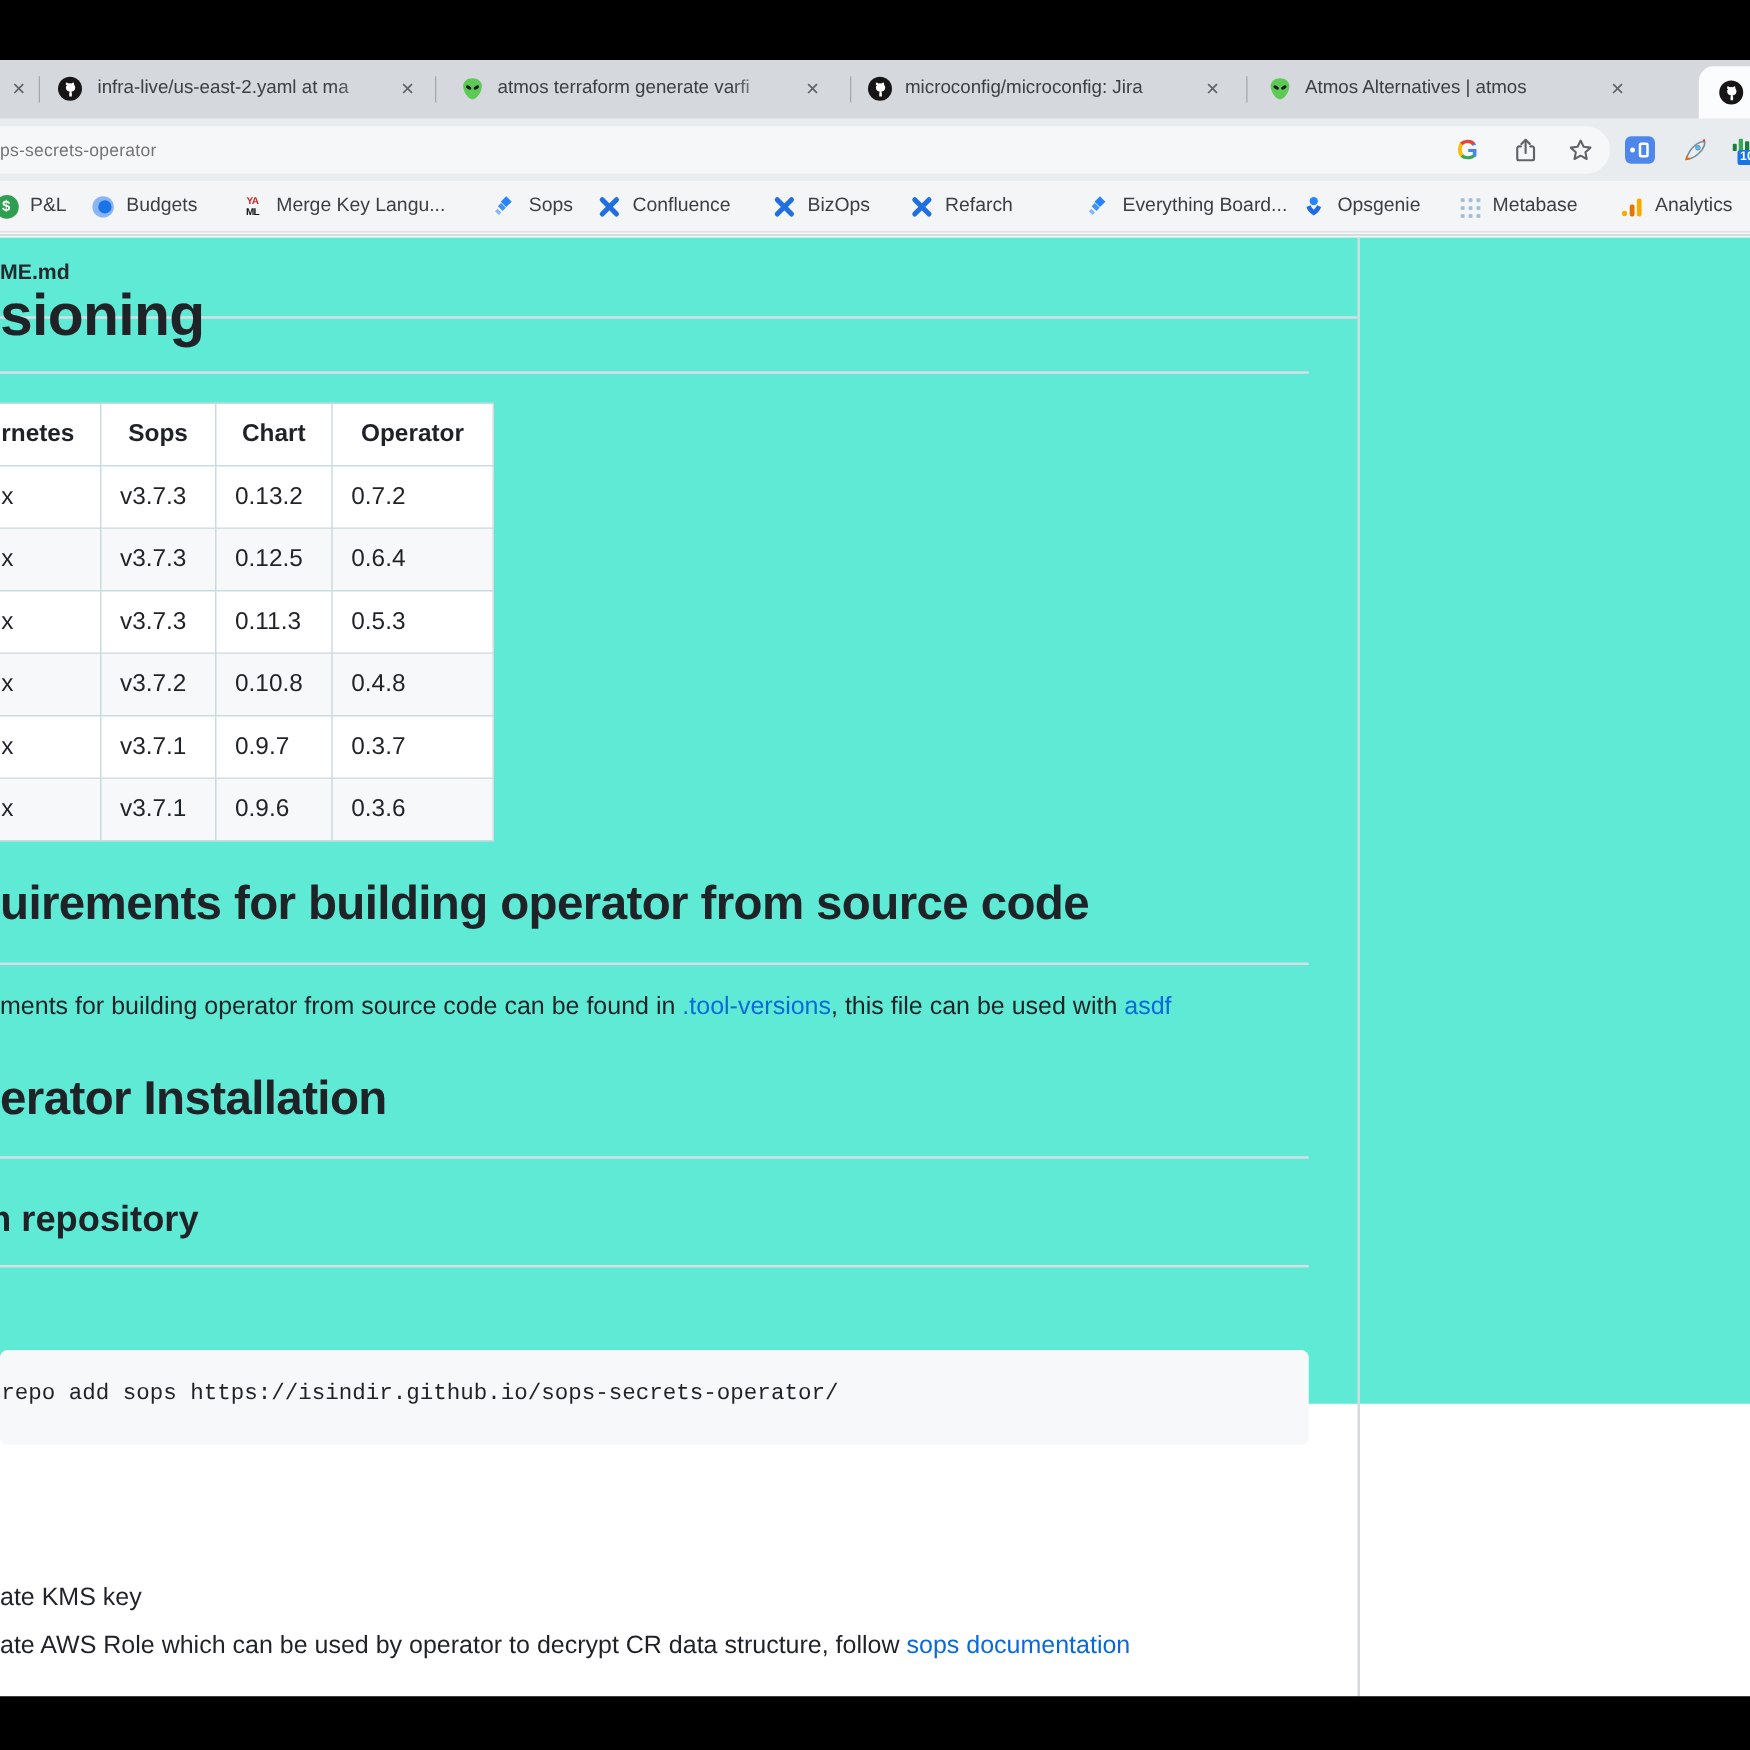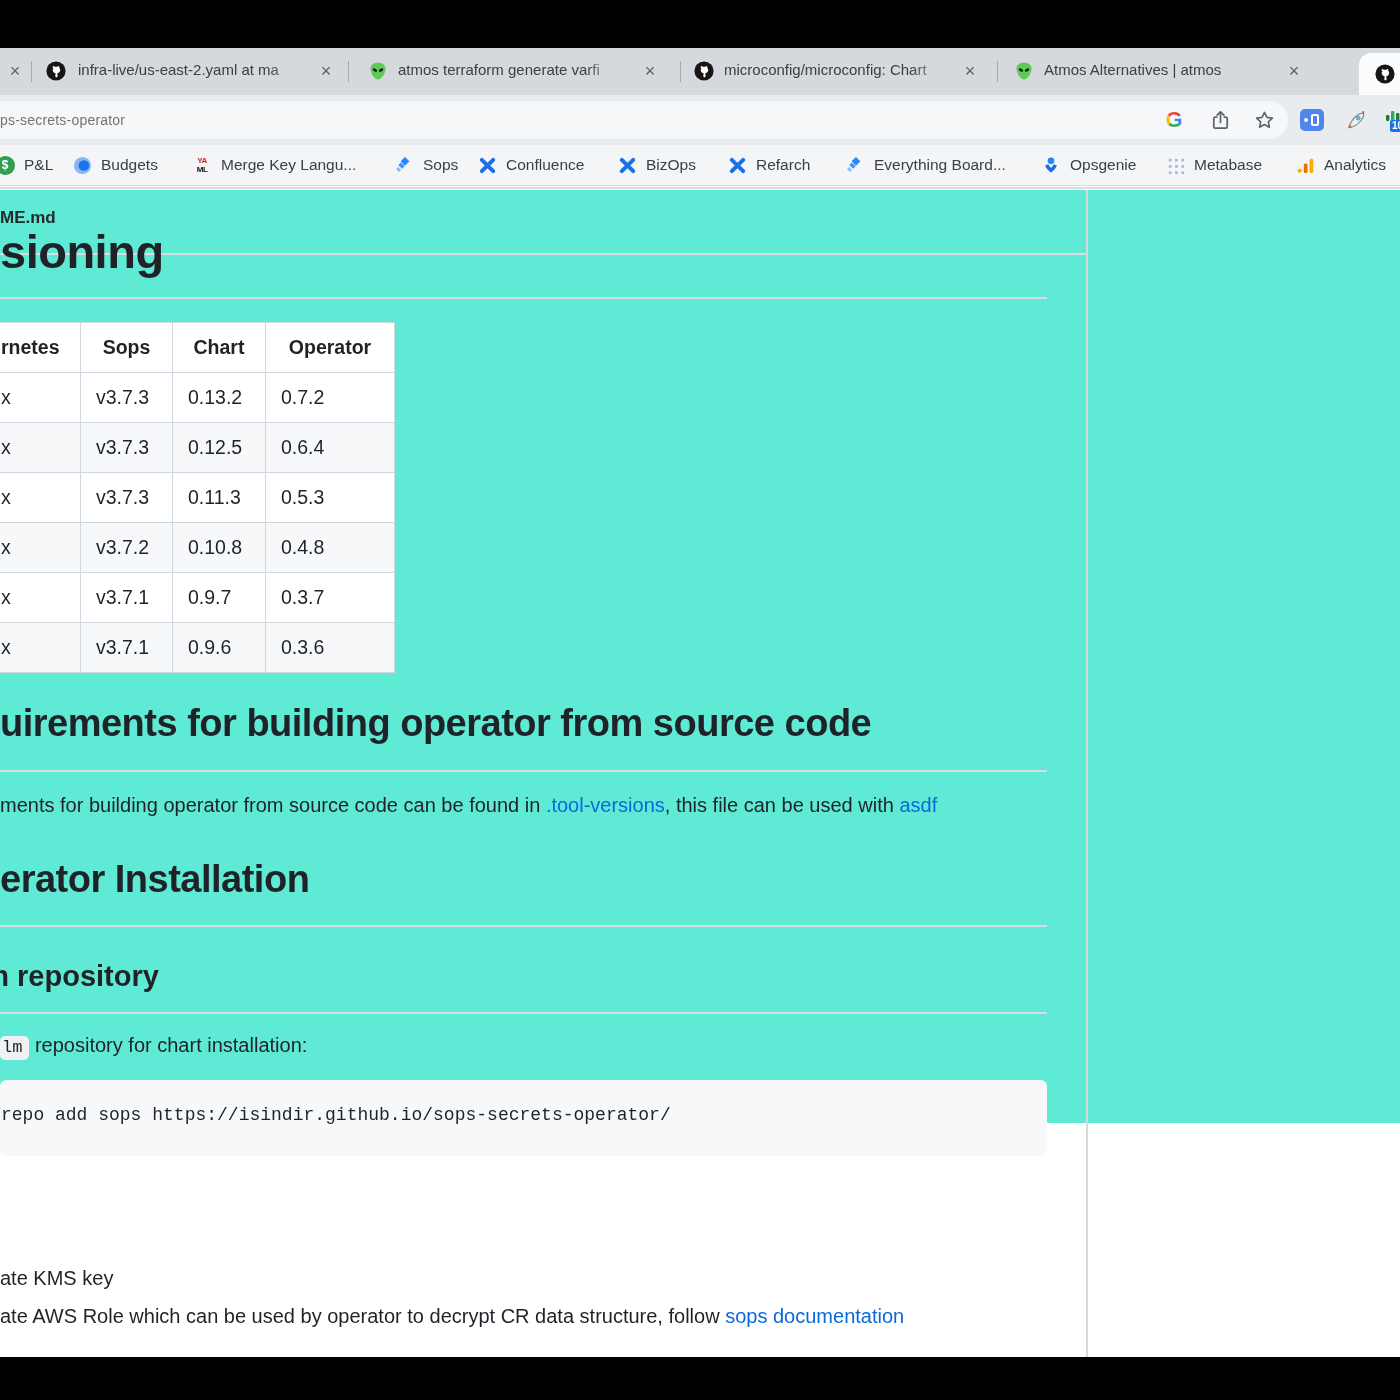--- a/index.html
+++ b/index.html
@@ -114,21 +114,21 @@
     </div>
     <div class="tab-div" style="left:680px;"></div>
 
     <div>
       <span class="tab-fav" style="left:694px;">
         <svg viewBox="0 0 20 20" width="20" height="20">
             <circle cx="10" cy="10" r="9.6" fill="#171515"></circle>
             <path fill="#fff" d="M6.6 6.9c.2-.8.1-1.6.4-1.9.6 0 1.2.3 1.8.8a6 6 0 0 1 2.4 0c.6-.5 1.2-.8 1.8-.8.3.3.2 1.1.4 1.9.5.6.8 1.3.8 2.1 0 2-1.4 3.1-3.2 3.4.3.3.5.8.5 1.4v2.3a7 7 0 0 1-2.1 0v-2.3c0-.6.2-1.1.5-1.4-1.8-.3-3.2-1.4-3.2-3.4 0-.8.3-1.5.9-2.1z"></path>
           </svg>
       </span>
-      <span class="tab-title" style="left:724px; width:228px;">microconfig/microconfig: Chart</span>
+      <span class="tab-title" style="left:724px; width:228px;">microconfig/microconfig: Jira</span>
       <span class="tab-close" style="left:960px;">×</span>
     </div>
     <div class="tab-div" style="left:997px;"></div>
 
     <div>
       <span class="tab-fav" style="left:1014px;">
         <svg viewBox="0 0 20 20" width="20" height="20">
             <path d="M10 1.5c4.4 0 7.5 2.8 7.5 6.3 0 4.6-4 10.7-7.5 10.7S2.5 12.4 2.5 7.8C2.5 4.3 5.6 1.5 10 1.5z" fill="#5ec957"></path>
             <ellipse cx="6.9" cy="9" rx="2.4" ry="1.3" transform="rotate(28 6.9 9)" fill="#102018"></ellipse>
             <ellipse cx="13.1" cy="9" rx="2.4" ry="1.3" transform="rotate(-28 13.1 9)" fill="#102018"></ellipse>
@@ -246,21 +246,21 @@
       <span class="lbl">BizOps</span>
     </div>
     <div class="bm" style="left:727px;">
       <span class="bm-ic">
         <svg viewBox="0 0 20 20" width="19" height="19" stroke="#1f6fe0" stroke-width="4.2" stroke-linecap="round" fill="none">
             <path d="M4 4l12 12M16 4L4 16"></path>
           </svg>
       </span>
       <span class="lbl">Refarch</span>
     </div>
-    <div class="bm" style="left:845px;">
+    <div class="bm" style="left:869px;">
       <span class="bm-ic">
         <svg viewBox="0 0 20 20" width="19" height="19">
             <path d="M10.5 1l4.6 4.6-4.6 4.6-4.6-4.6z" fill="#2684ff"></path>
             <path d="M6.2 6.8l4 4-2.7 2.7-4-4z" fill="#2684ff" opacity=".88"></path>
             <path d="M3.2 11.5l3.2 3.2-2.1 2.1-3.2-3.2z" fill="#85b8ff"></path>
           </svg>
       </span>
       <span class="lbl">Everything Board...</span>
     </div>
     <div class="bm" style="left:1041px;text-align:right;">
@@ -357,21 +357,20 @@
     <div class="rule" style="left:0; top:580px; width:1047px;"></div>
 
     <p class="body-text" style="top:604px;"><span>ments for building operator from source code can be found in </span><a class="lnk">.tool-versions</a><span>, this file can be used with </span><a class="lnk">asdf</a></p>
 
     <div class="h2" style="top:668px;">erator Installation</div>
     <div class="rule" style="left:0; top:735px; width:1047px;"></div>
 
     <div class="h3" style="top:770px;"><span class="clip-left">m</span> <span>repository</span></div>
     <div class="rule" style="left:0; top:822px; width:1047px;"></div>
 
-    <p class="body-text" style="top:844px;"><span class="inline-code">lm</span><span> repository for chart installation:</span></p>
 
     <div class="code-block">
       <span class="code-line">repo add sops https://isindir.github.io/sops-secrets-operator/</span>
     </div>
 
     <div class="step" style="top:1077px;">ate KMS key</div>
     <div class="step" style="top:1115px;"><span>ate AWS Role which can be used by operator to decrypt CR data structure, follow </span><a class="lnk">sops documentation</a></div>
     <div class="step" style="top:1187px;">loy CRD:</div>
   </div>
 

